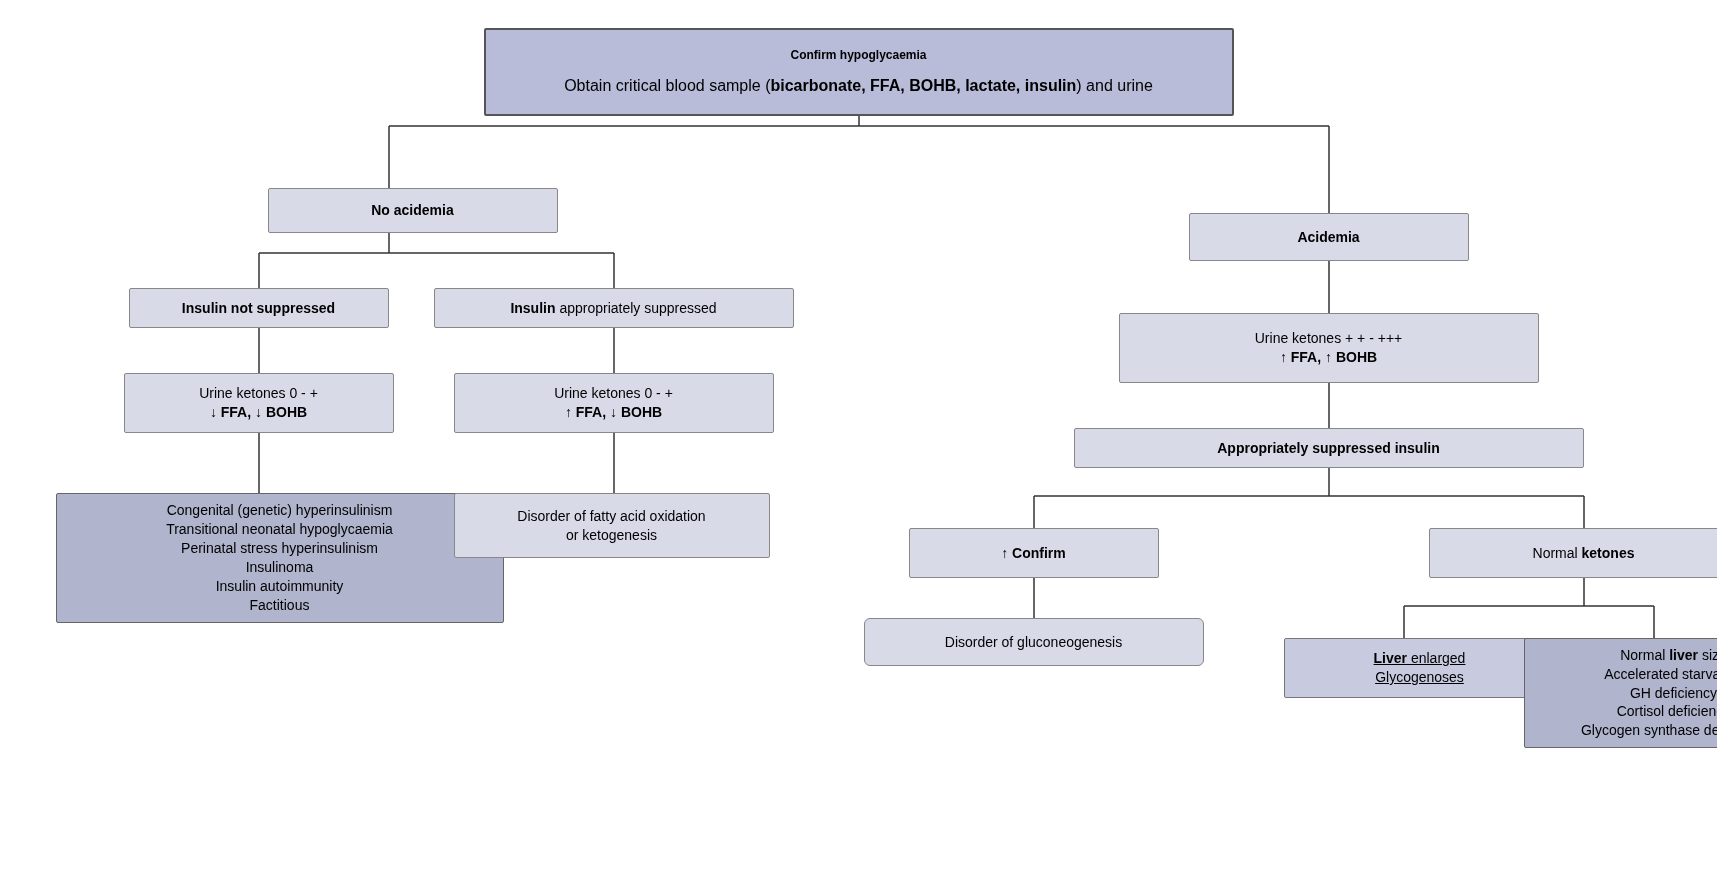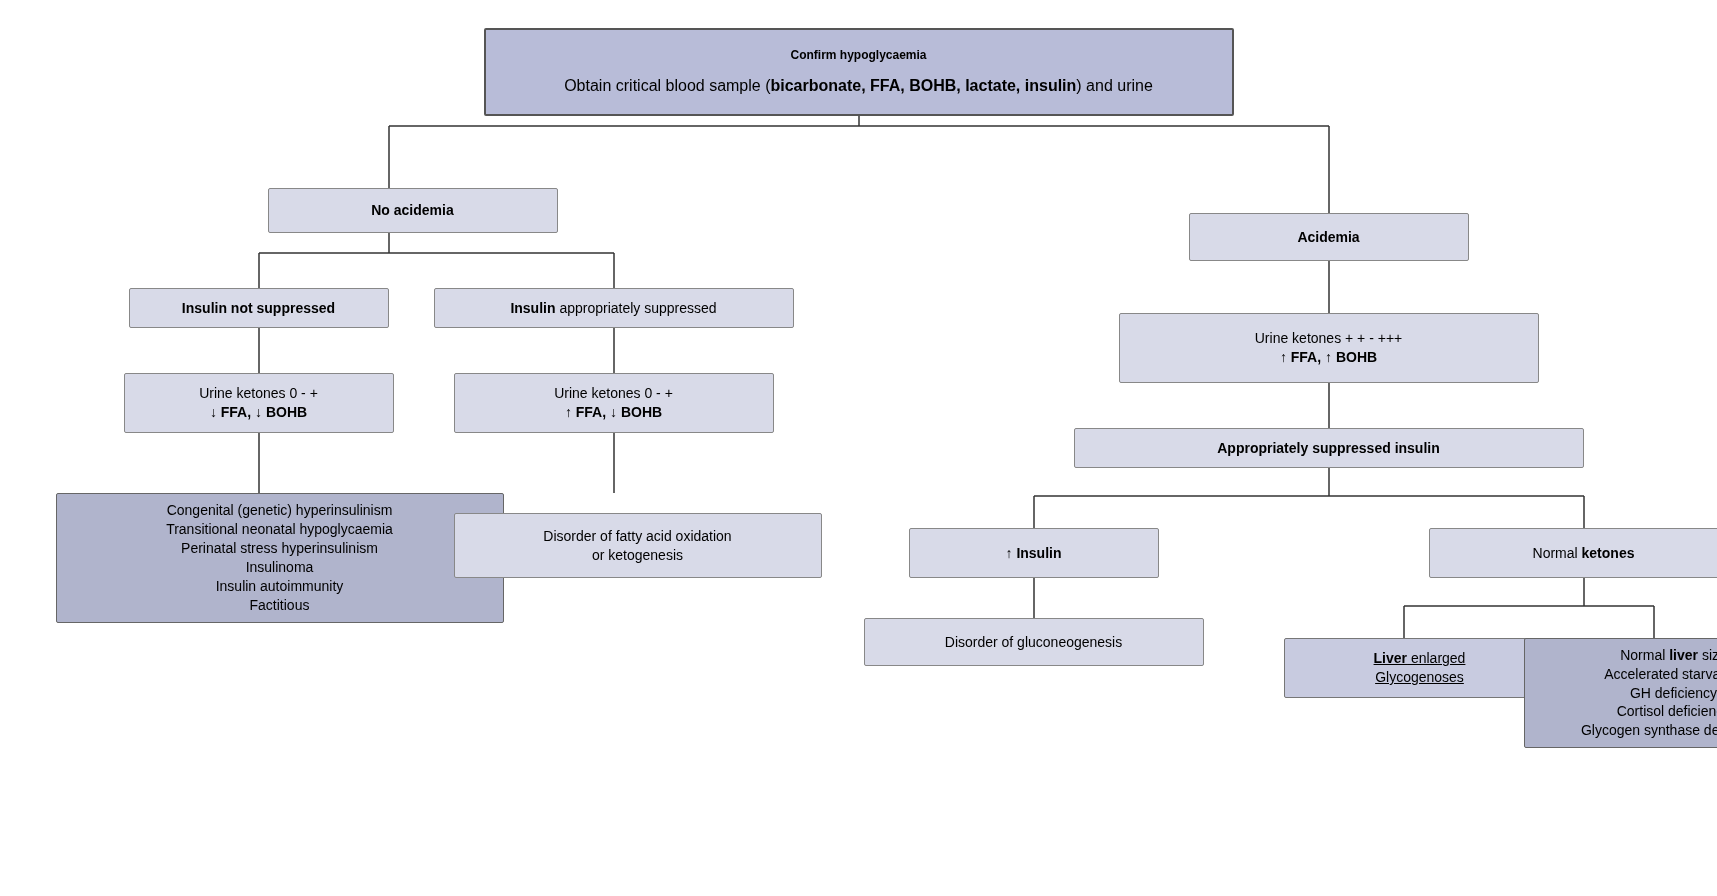--- a/index.html
+++ b/index.html
@@ -157,45 +157,45 @@
     <div style="text-align:center;">
       Congenital (genetic) hyperinsulinism<br>
       Transitional neonatal hypoglycaemia<br>
       Perinatal stress hyperinsulinism<br>
       Insulinoma<br>
       Insulin autoimmunity<br>
       Factitious
     </div>
   </div>
 
-  <div class="box box-light" style="left:420px; top:475px; width:368px; min-height:65px;margin-top:20px;">
+  <div class="box box-light" style="left:420px; top:475px; width:316px; min-height:65px;">
     <div>
       Disorder of fatty acid oxidation<br>or ketogenesis
     </div>
   </div>
 
   <div class="box box-light" style="left:1040px; top:410px; width:510px; min-height:40px;font-weight:bold;">
     <div>
       Appropriately suppressed <strong>insulin</strong>
     </div>
   </div>
 
   <div class="box box-light" style="left:875px; top:510px; width:250px; min-height:50px;">
     <div>
-      <strong>↑ Insulin</strong>
+      <strong>↑ Confirm</strong>
     </div>
   </div>
 
   <div class="box box-light" style="left:1395px; top:510px; width:310px; min-height:50px;">
     <div>
       Normal <strong>ketones</strong>
     </div>
   </div>
 
-  <div class="box box-light" style="left:830px; top:600px; width:340px; min-height:48px;">
+  <div class="box box-light" style="left:830px; top:600px; width:340px; min-height:48px;border-radius:6px;">
     <div>Disorder of gluconeogenesis</div>
   </div>
 
   <div class="box box-medium" style="left:1250px; top:620px; width:272px; min-height:60px;text-decoration:underline;">
     <div>
       <strong>Liver</strong> enlarged<br>Glycogenoses
     </div>
   </div>
 
   <div class="box box-darker" style="left:1490px; top:620px; width:300px; min-height:110px;">

